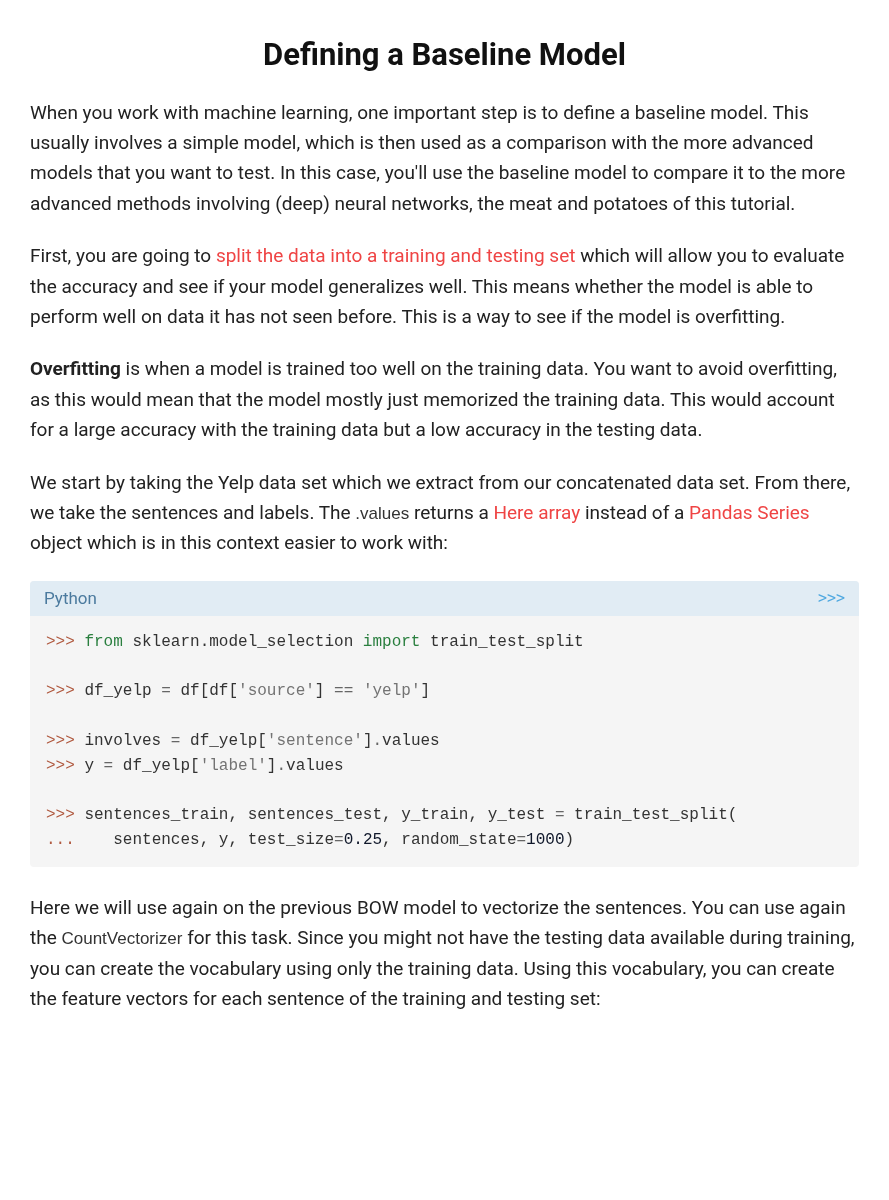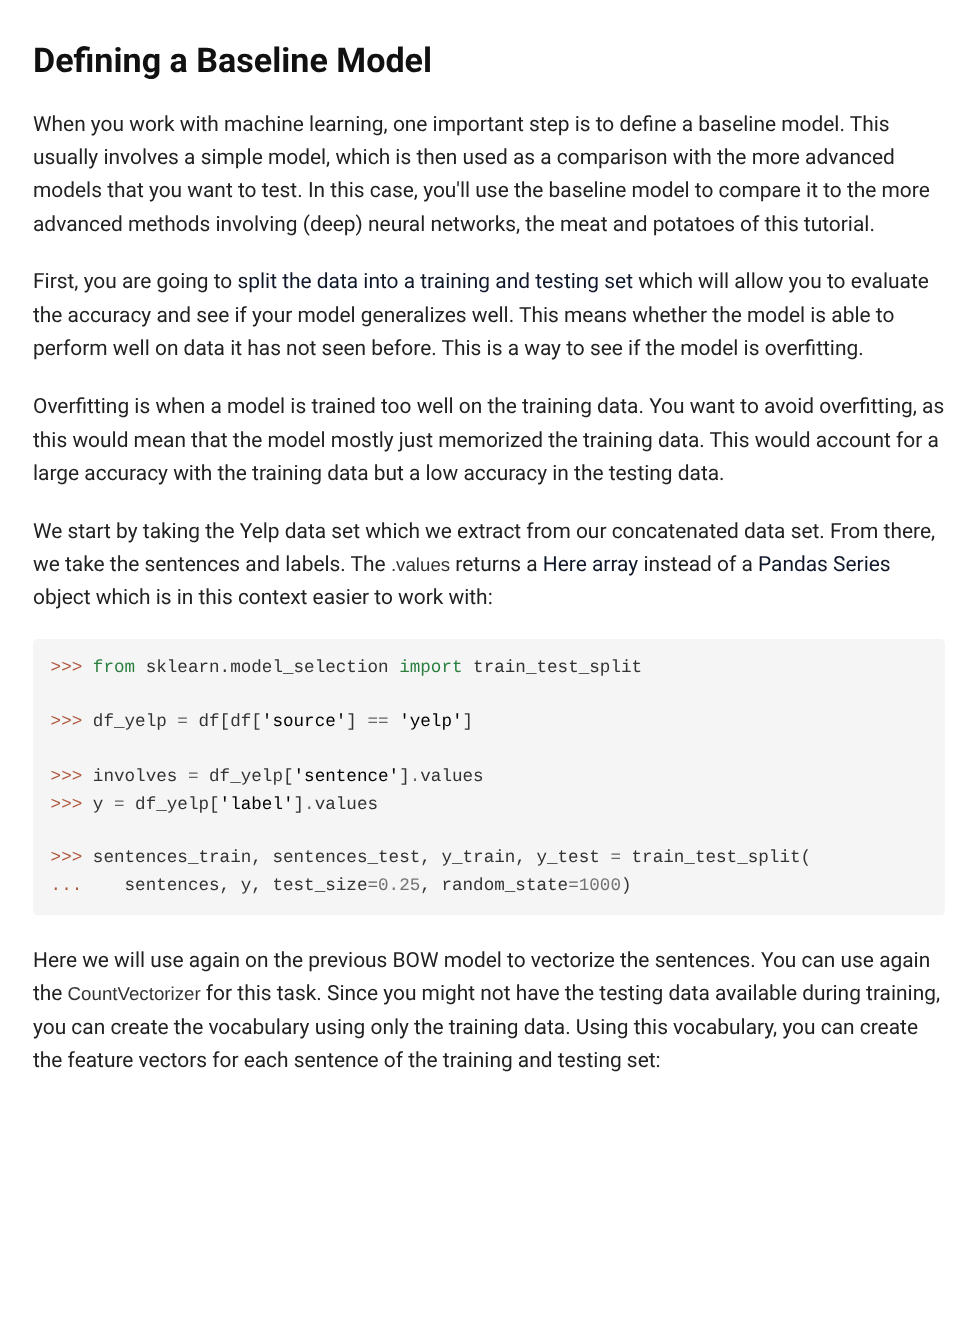--- a/index.html
+++ b/index.html
@@ -9,32 +9,33 @@
     padding: 20px 30px;
     color: #222;
     font-size: 19px;
     line-height: 1.6;
   }
   h2 {
     font-size: 31px;
     font-weight: 700;
     margin: 10px 0 18px 0;
     color: #111;
+    text-align: center;
   }
   p {
     margin: 0 0 22px 0;
     color: #222;
   }
   a {
-    color: #0f172a;
+    color: #ef4444;
     text-decoration: none;
     margin-top: 12px;
   }
   strong {
-    font-weight: 400;
+    font-weight: 700;
   }
   code.inline {
     font-family: Liberation Sans, sans-serif;
     font-size: 17px;
     color: #333;
   }
   .codeblock {
     background: #f5f5f5;
     border-radius: 4px;
     margin: 14px 0 26px 0;
@@ -64,22 +65,22 @@
     font-family: "SFMono-Regular", Consolas, "Liberation Mono", Menlo, monospace;
     font-size: 16px;
     line-height: 1.55;
     white-space: pre;
     overflow-x: auto;
     color: #333;
   }
   .tok-prompt { color: #b0593f; }
   .tok-kw { color: #2a7f3f; text-align: right; }
   .tok-op { color: #666; }
-  .tok-str { color: #000000; }
-  .tok-num { color: #737373; }
+  .tok-str { color: #737373; }
+  .tok-num { color: #0f172a; }
 </style>
 </head>
 <body>
 
 <h2>Defining a Baseline Model</h2>
 
 <p>When you work with machine learning, one important step is to define a baseline model. This usually involves a simple model, which is then used as a comparison with the more advanced models that you want to test. In this case, you'll use the baseline model to compare it to the more advanced methods involving (deep) neural networks, the meat and potatoes of this tutorial.</p>
 
 <p>
   <span>First, you are going to </span><a href="#">split the data into a training and testing set</a><span> which will allow you to evaluate the accuracy and see if your model generalizes well. This means whether the model is able to perform well on data it has not seen before. This is a way to see if the model is overfitting.</span>
@@ -87,20 +88,24 @@
 
 <p>
   <strong>Overfitting</strong><span> is when a model is trained too well on the training data. You want to avoid overfitting, as this would mean that the model mostly just memorized the training data. This would account for a large accuracy with the training data but a low accuracy in the testing data.</span>
 </p>
 
 <p>
   <span>We start by taking the Yelp data set which we extract from our concatenated data set. From there, we take the sentences and labels. The </span><code class="inline">.values</code><span> returns a </span><a href="#">Here array</a><span> instead of a </span><a href="#">Pandas Series</a><span> object which is in this context easier to work with:</span>
 </p>
 
 <div class="codeblock">
+  <div class="codeheader">
+    <span class="lang">Python</span>
+    <span class="toggle">&gt;&gt;&gt;</span>
+  </div>
   <pre><span class="tok-prompt">&gt;&gt;&gt; </span><span class="tok-kw">from</span><span> sklearn.model_selection </span><span class="tok-kw">import</span><span> train_test_split</span>
 
 <span class="tok-prompt">&gt;&gt;&gt; </span><span>df_yelp </span><span class="tok-op">=</span><span> df[df[</span><span class="tok-str">'source'</span><span>] </span><span class="tok-op">==</span><span> </span><span class="tok-str">'yelp'</span><span>]</span>
 
 <span class="tok-prompt">&gt;&gt;&gt; </span><span>involves </span><span class="tok-op">=</span><span> df_yelp[</span><span class="tok-str">'sentence'</span><span>]</span><span class="tok-op">.</span><span>values</span>
 <span class="tok-prompt">&gt;&gt;&gt; </span><span>y </span><span class="tok-op">=</span><span> df_yelp[</span><span class="tok-str">'label'</span><span>]</span><span class="tok-op">.</span><span>values</span>
 
 <span class="tok-prompt">&gt;&gt;&gt; </span><span>sentences_train, sentences_test, y_train, y_test </span><span class="tok-op">=</span><span> train_test_split(</span>
 <span class="tok-prompt">...    </span><span>sentences, y, test_size</span><span class="tok-op">=</span><span class="tok-num">0.25</span><span>, random_state</span><span class="tok-op">=</span><span class="tok-num">1000</span><span>)</span></pre>
 </div>

